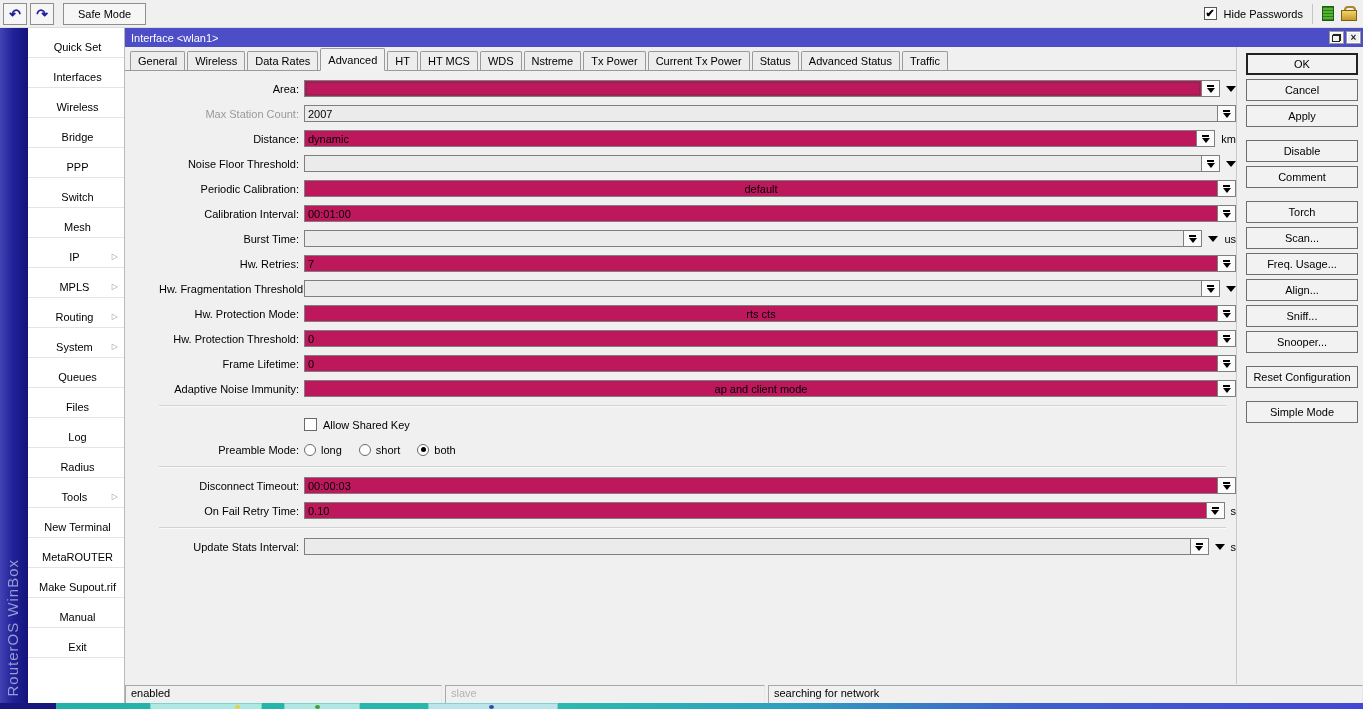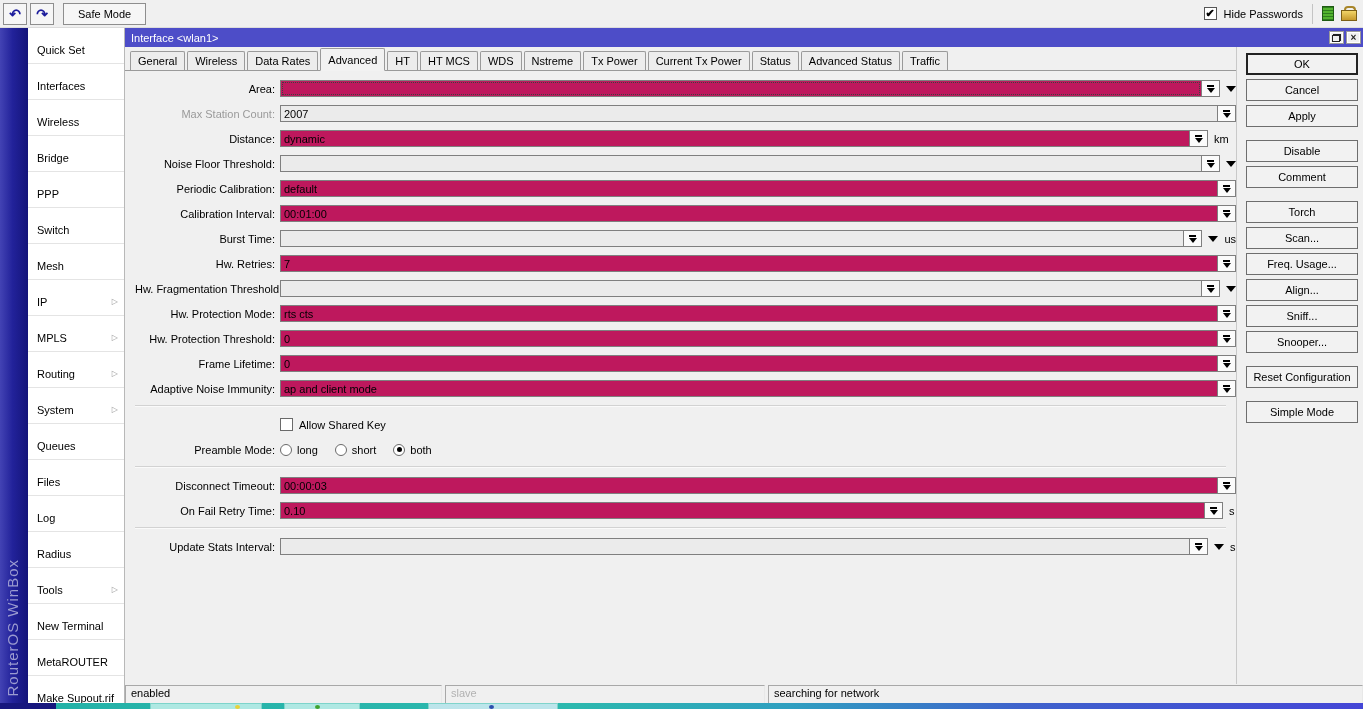--- a/index.html
+++ b/index.html
@@ -28,22 +28,22 @@
 
   
   .mid { display:flex; height:675px; }
 
   .vbar { width:28px; background:linear-gradient(90deg,#4343b4 0%,#22229a 45%,#14147a 100%);
           position:relative; flex:none; }
   .vbar-text { position:absolute; bottom:6px; left:4px; writing-mode:vertical-rl;
                transform:rotate(180deg); font-size:15px; color:#9b9bd0; letter-spacing:1px; }
 
   .sidebar { width:97px; flex:none; background:#fff; border-right:1px solid #b8b8b8; }
-  .side-item { height:36px; display:flex; align-items:center; padding:8px 6px 0 9px;
-               border-bottom:1px solid #e4e4e4; cursor:default; }
+  .side-item { height:30px; display:flex; align-items:center; padding:8px 6px 0 9px;
+               border-bottom:1px solid #e4e4e4; cursor:default;text-align:center; }
   .side-item .lbl { flex:1; white-space:nowrap; }
   .side-arrow { color:#9a9a9a; font-size:8px; }
 
   .win { flex:1; display:flex; flex-direction:column; min-width:0; }
   .titlebar { height:19px; background:#4d4dc8; color:#fff; display:flex; align-items:center;
               padding:0 2px 0 6px; flex:none; }
   .title-text { flex:1; }
   .win-btn { width:15px; height:13px; border:1px solid #9a9a9a; background:#f0f0f0;
              box-shadow:inset 0 0 0 1px #fff; display:flex; align-items:center; justify-content:center;
              margin-left:2px; color:#222; font-size:10px; font-weight:bold; line-height:1; }
@@ -61,33 +61,33 @@
   .btn.group-start { margin-top:9px; }
 
   
   .tabbar { padding:4px 0 0 5px; border-bottom:1px solid #9a9a9a; height:24px; display:flex; align-items:flex-end; }
   .tab { border:1px solid #9a9a9a; border-bottom:none; background:#ededed; padding:3px 7px 3px 7px;
          margin-right:2px; border-radius:2px 2px 0 0; cursor:default; white-space:nowrap; }
   .tab.active { background:#f2f2f2; margin-bottom:-1px; padding-top:5px; padding-bottom:4px;
                 border-bottom:1px solid #f2f2f2; }
 
   
-  .form { padding:9px 0 0 10px; }
+  .form { padding:9px 0 0 10px;margin-left:24px; }
   .form-row { display:flex; align-items:center; height:17px; margin-bottom:8px; }
   .form-label { width:145px; text-align:right; padding-right:5px; white-space:nowrap; flex:none; }
   .form-label.muted { color:#9a9a9a; }
   .field { height:17px; border:1px solid #7f7f7f; background:#be185d; padding:1px 3px 0 3px;
            display:flex; align-items:center; overflow:hidden; white-space:nowrap; }
   .field.disabled { background:#ebebeb; }
   .field.focused { outline:1px dotted #404040; outline-offset:-3px; }
   .w-full   { width:946px; }
   .w-unit   { width:925px; }
   .w-combo  { width:927px; }
   .w-comboU { width:910px; }
-  .w-btn    { width:949px; }
+  .w-btn    { width:949px;justify-content:center; }
   .w-btnU   { width:910px; }
   .combo-arrow { width:0; height:0; border-left:5px solid transparent; border-right:5px solid transparent;
                  border-top:6px solid #000; margin-left:6px; flex:none; }
   .drop-btn { width:19px; height:17px; border:1px solid #7f7f7f; border-left:1px solid #7f7f7f;
               margin-left:-1px; background:#fbfbfb; display:flex; flex-direction:column;
               align-items:center; justify-content:center; flex:none; }
   .db-bar { width:7px; height:2px; background:#000; margin-bottom:1px; }
   .db-tri { width:0; height:0; border-left:4px solid transparent; border-right:4px solid transparent;
             border-top:5px solid #000; }
   .unit { margin-left:6px; }

